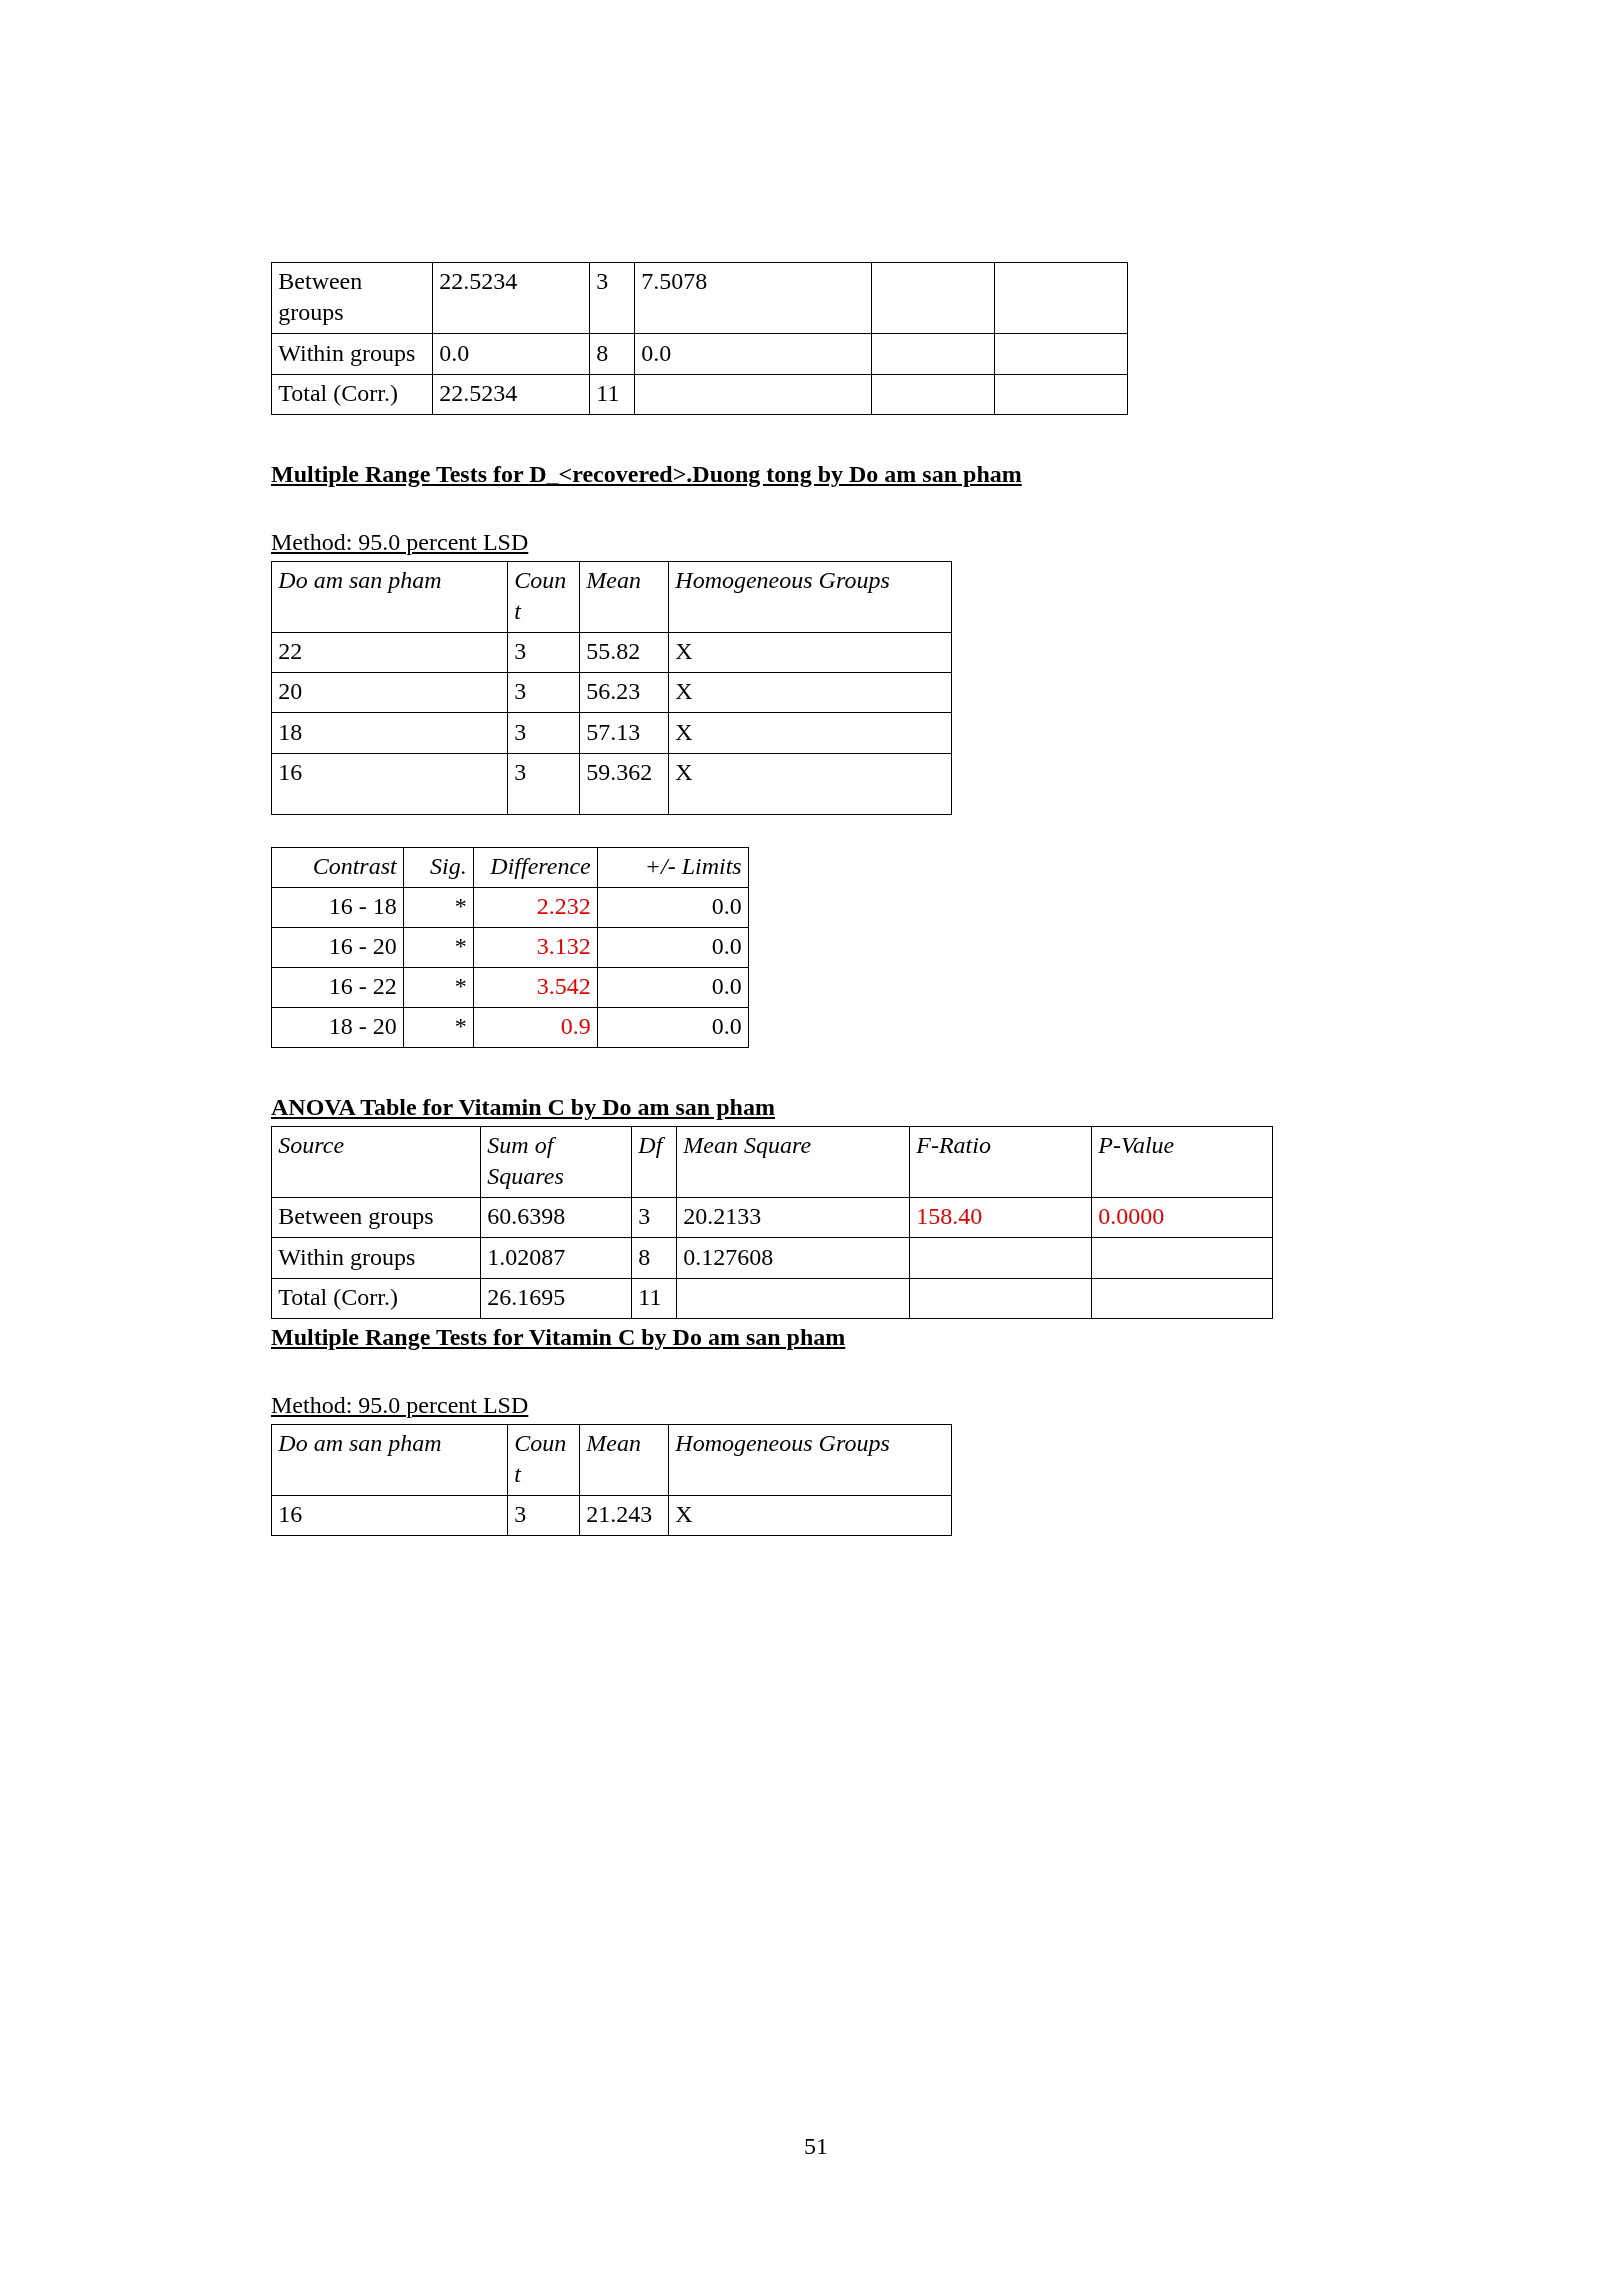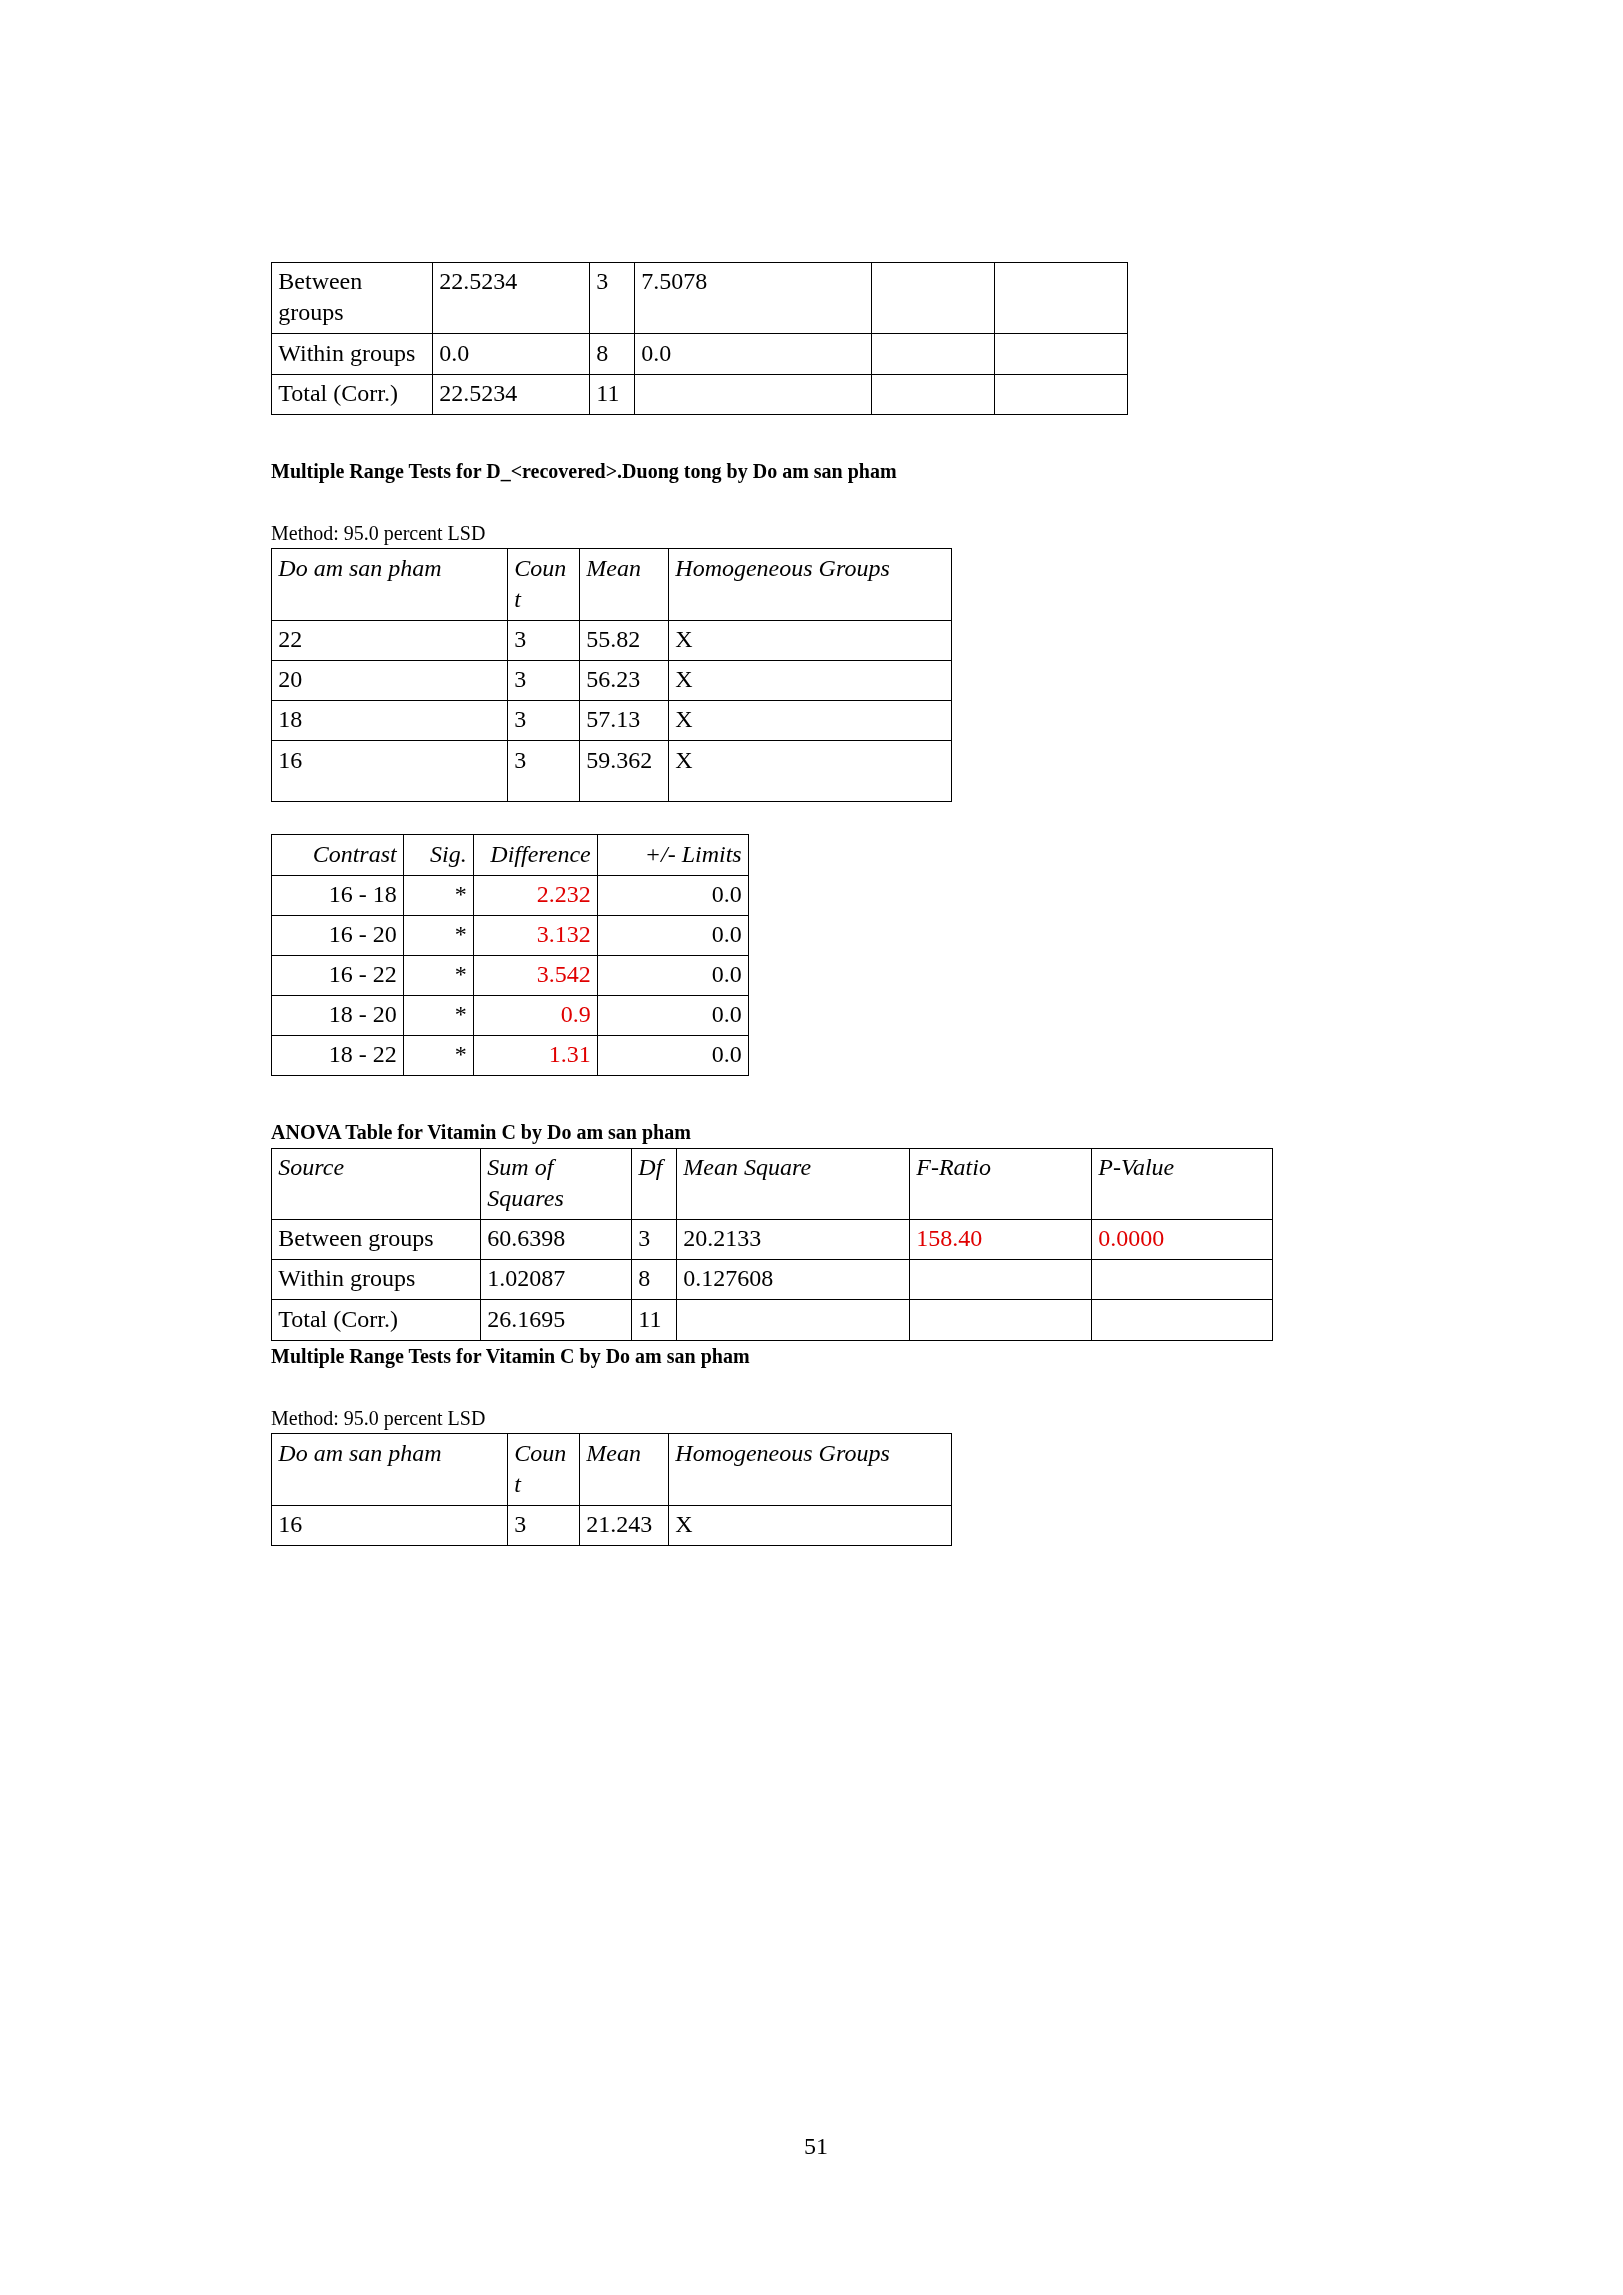--- a/index.html
+++ b/index.html
@@ -41,22 +41,23 @@
     vertical-align: top;
     word-wrap: break-word;
     overflow-wrap: break-word;
   }
   .it { font-style: italic; }
   .red { color: #e00000; margin-top: 48px; }
 
   
   p.para {
     margin: 0;
-    font-size: 20px;
+    font-size: 24px;
     line-height: 1.52;
+    text-decoration: underline;
   }
   p.bold {
     font-weight: bold;
   }
   .gap-md { height: 32px; }
   .gap-lg { height: 41px; }
 
   
   
   .t-anova-top { width: 856px; }
@@ -232,26 +233,20 @@
           <td>*</td>
           <td class="red">3.542</td>
           <td>0.0</td>
         </tr>
         <tr>
           <td>18 - 20</td>
           <td>*</td>
           <td class="red">0.9</td>
           <td>0.0</td>
         </tr>
-        <tr>
-          <td>18 - 22</td>
-          <td>*</td>
-          <td class="red">1.31</td>
-          <td>0.0</td>
-        </tr>
       </tbody>
     </table>
 
 
     <div class="gap-lg"></div>
 
     <p class="para bold">ANOVA Table for Vitamin C by Do am san pham</p>
 
     <table class="doc t-anova-full">
       <colgroup>

